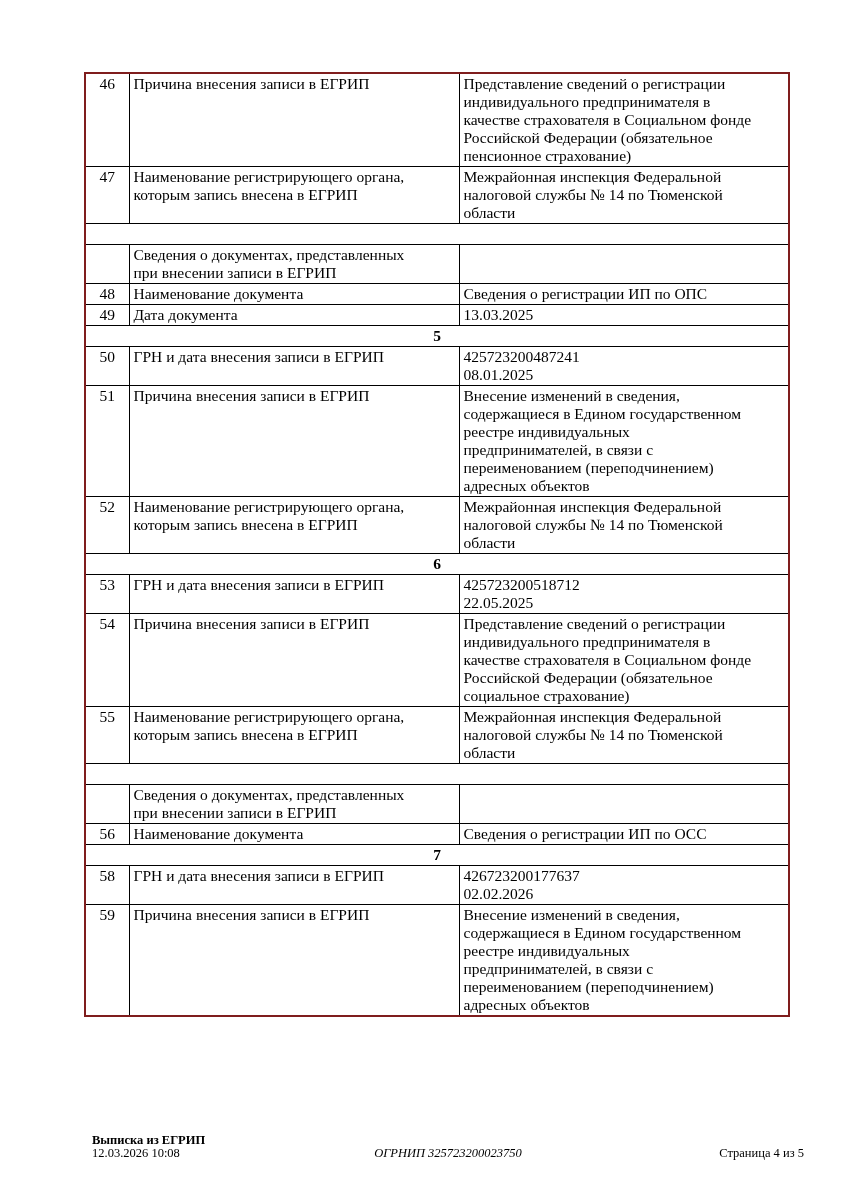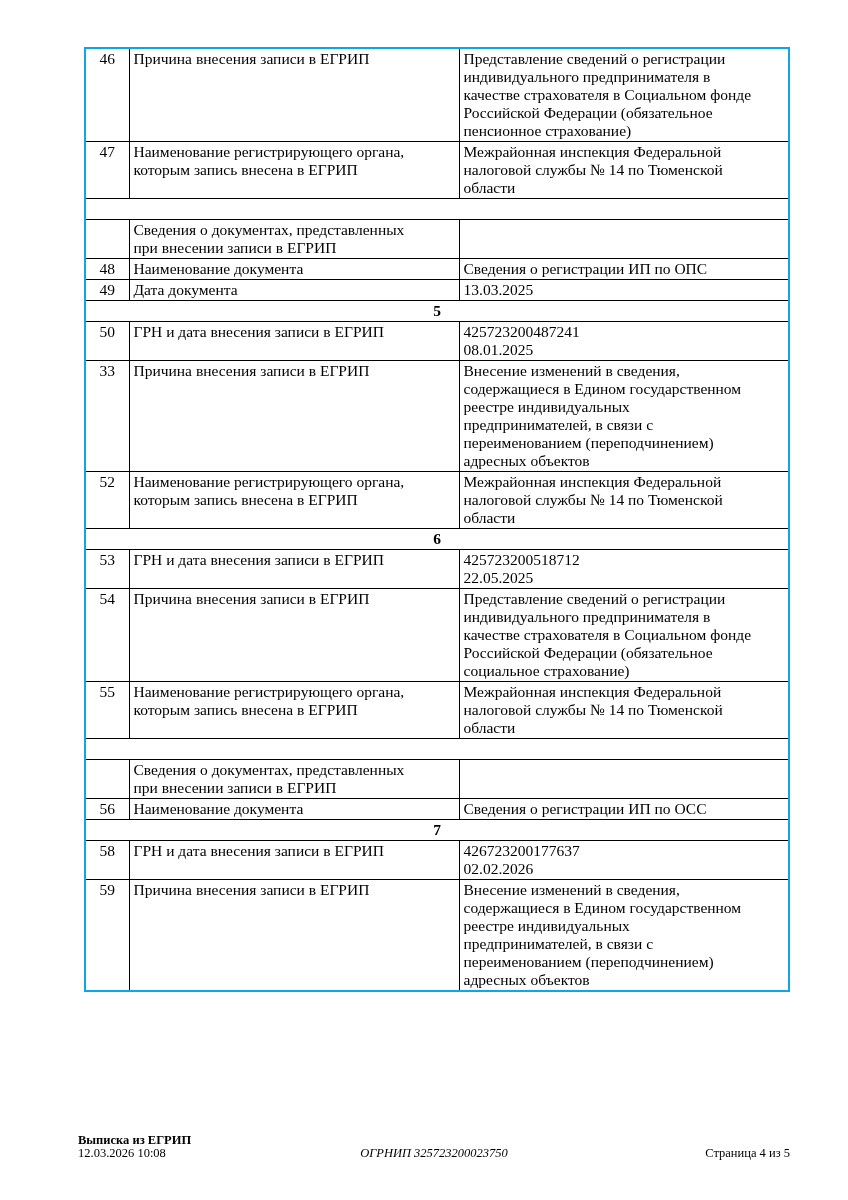--- a/index.html
+++ b/index.html
@@ -11,25 +11,25 @@
     color: #000000;
   }
   .page {
     position: relative;
     width: 848px; height: 1200px;
     background: #ffffff;
     overflow: hidden;
   }
   table.doc-table {
     position: absolute;
-    left: 84px; top: 47px;
+    left: 84px; top: 72px;
     width: 704px;
     border-collapse: collapse;
     table-layout: fixed;
-    border: 2px solid #0ea5e9;
+    border: 2px solid #7f1d1d;
   }
   table.doc-table td {
     border: 1px solid #000000;
     vertical-align: top;
     padding: 1px 4px 1px 4px;
     font-size: 15.5px;
     line-height: 18px;
     white-space: pre-line;
     overflow: hidden;
   }
@@ -41,21 +41,21 @@
   tr.section-row td {
     text-align: center;
     font-weight: bold;
     white-space: normal;
   }
   tr.spacer-row td {
     height: 21px;
   }
   .footer {
     position: absolute;
-    left: 78px; top: 1131px;
+    left: 92px; top: 1131px;
     width: 712px;
     display: grid;
     grid-template-columns: 1fr auto 1fr;
     align-items: end;
     font-size: 12.5px;
     line-height: 13.5px;
   }
   .footer .f-left { text-align: left; }
   .footer .f-title { font-weight: bold; }
   .footer .f-center { text-align: center; font-style: italic; }
@@ -121,21 +121,21 @@
       </tr>
 
       <tr>
         <td class="num-cell">50</td>
         <td class="label-cell">ГРН и дата внесения записи в ЕГРИП</td>
         <td class="value-cell">425723200487241
 08.01.2025</td>
       </tr>
 
       <tr>
-        <td class="num-cell">33</td>
+        <td class="num-cell">51</td>
         <td class="label-cell">Причина внесения записи в ЕГРИП</td>
         <td class="value-cell">Внесение изменений в сведения,
 содержащиеся в Едином государственном
 реестре индивидуальных
 предпринимателей, в связи с
 переименованием (переподчинением)
 адресных объектов</td>
       </tr>
 
       <tr>

